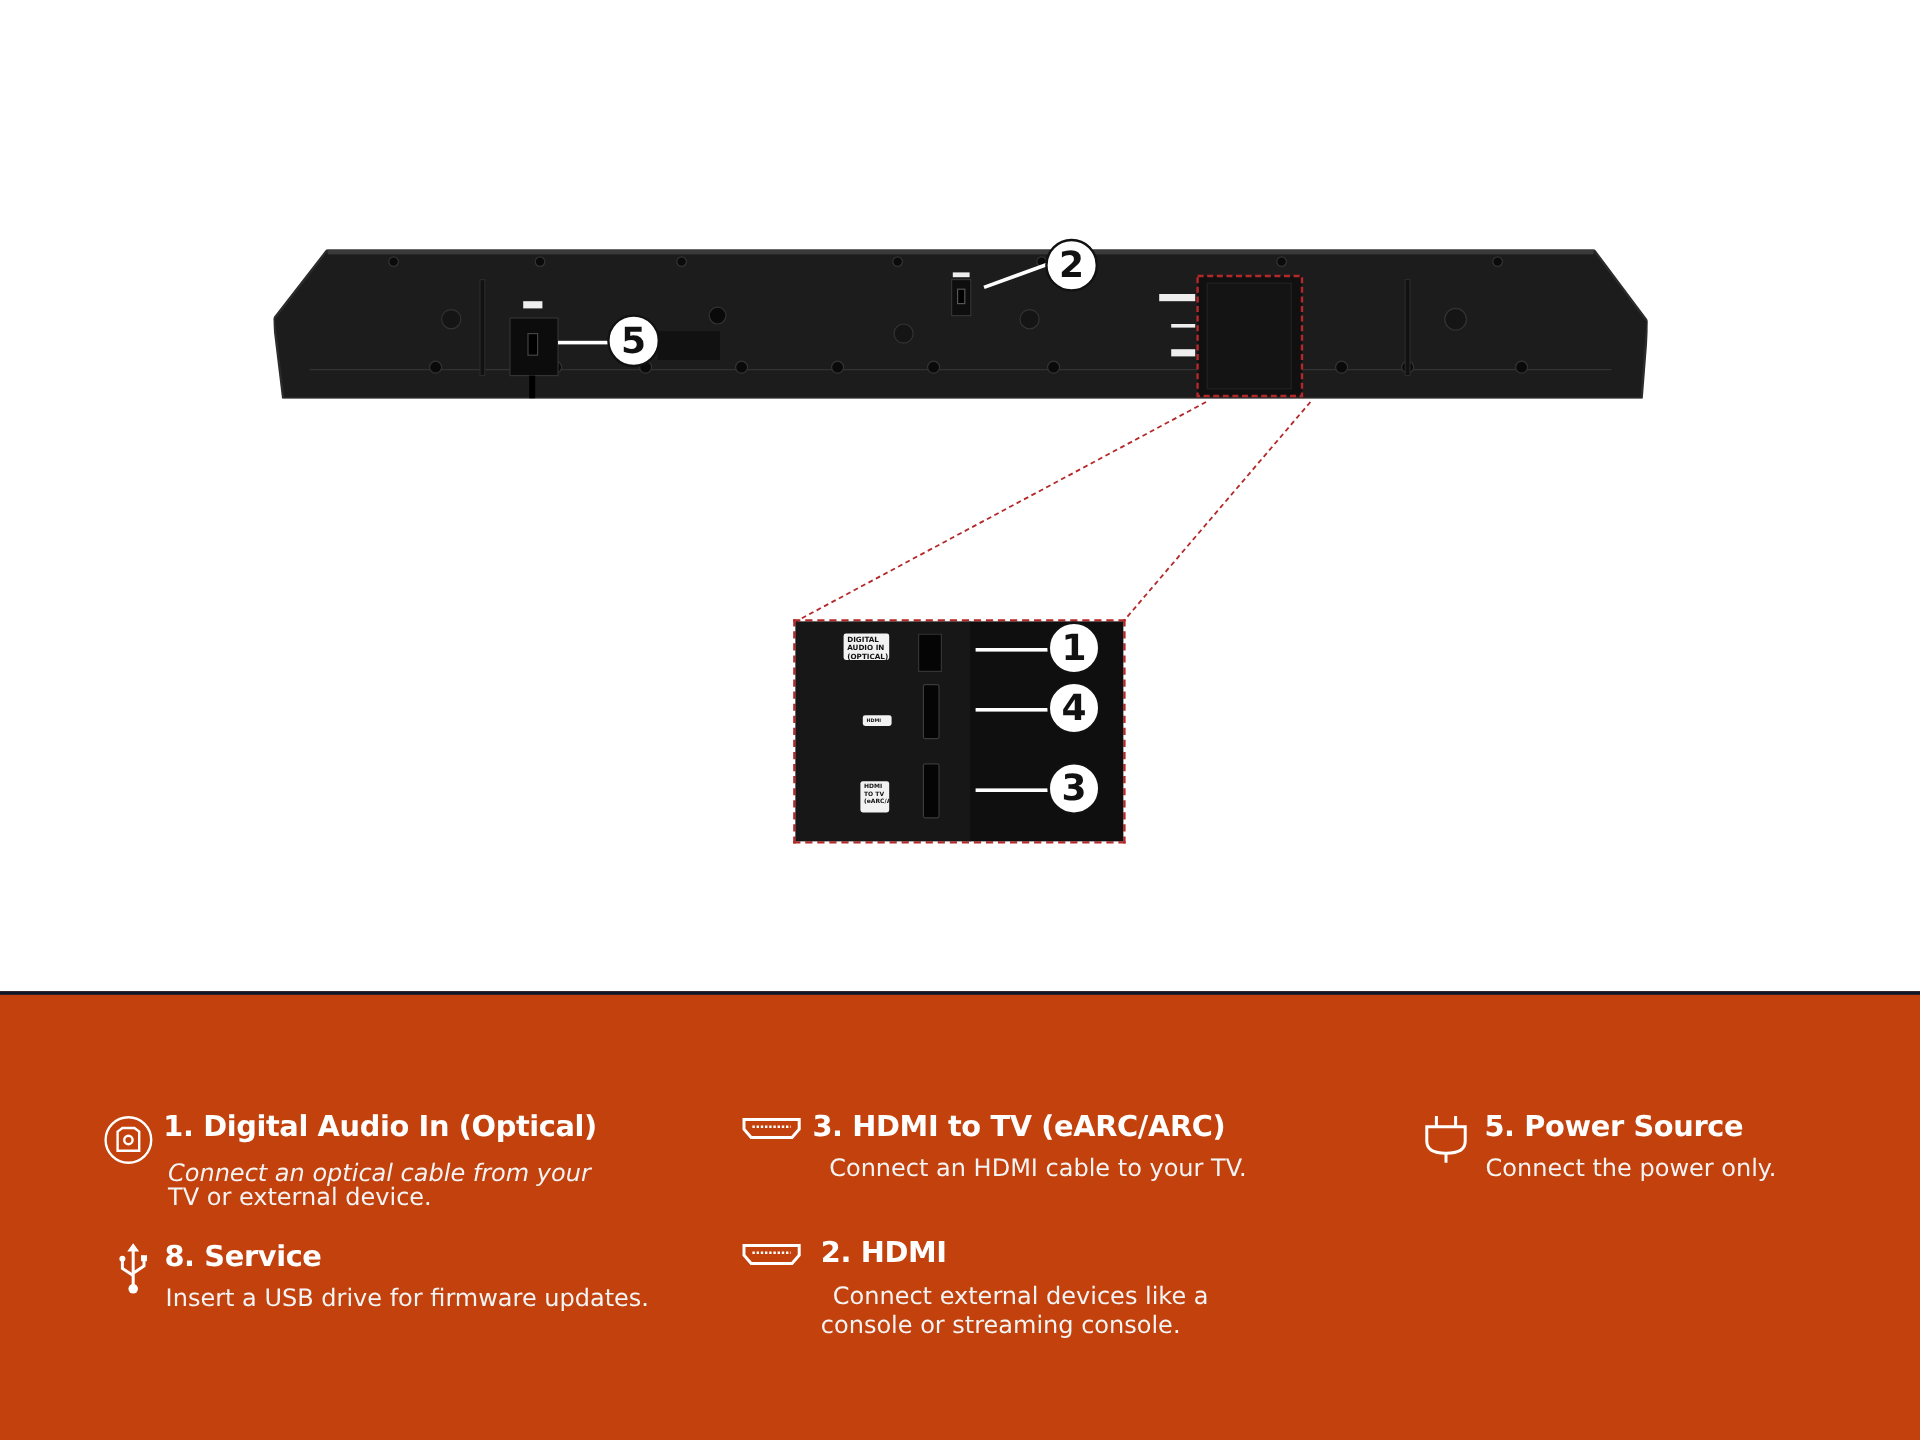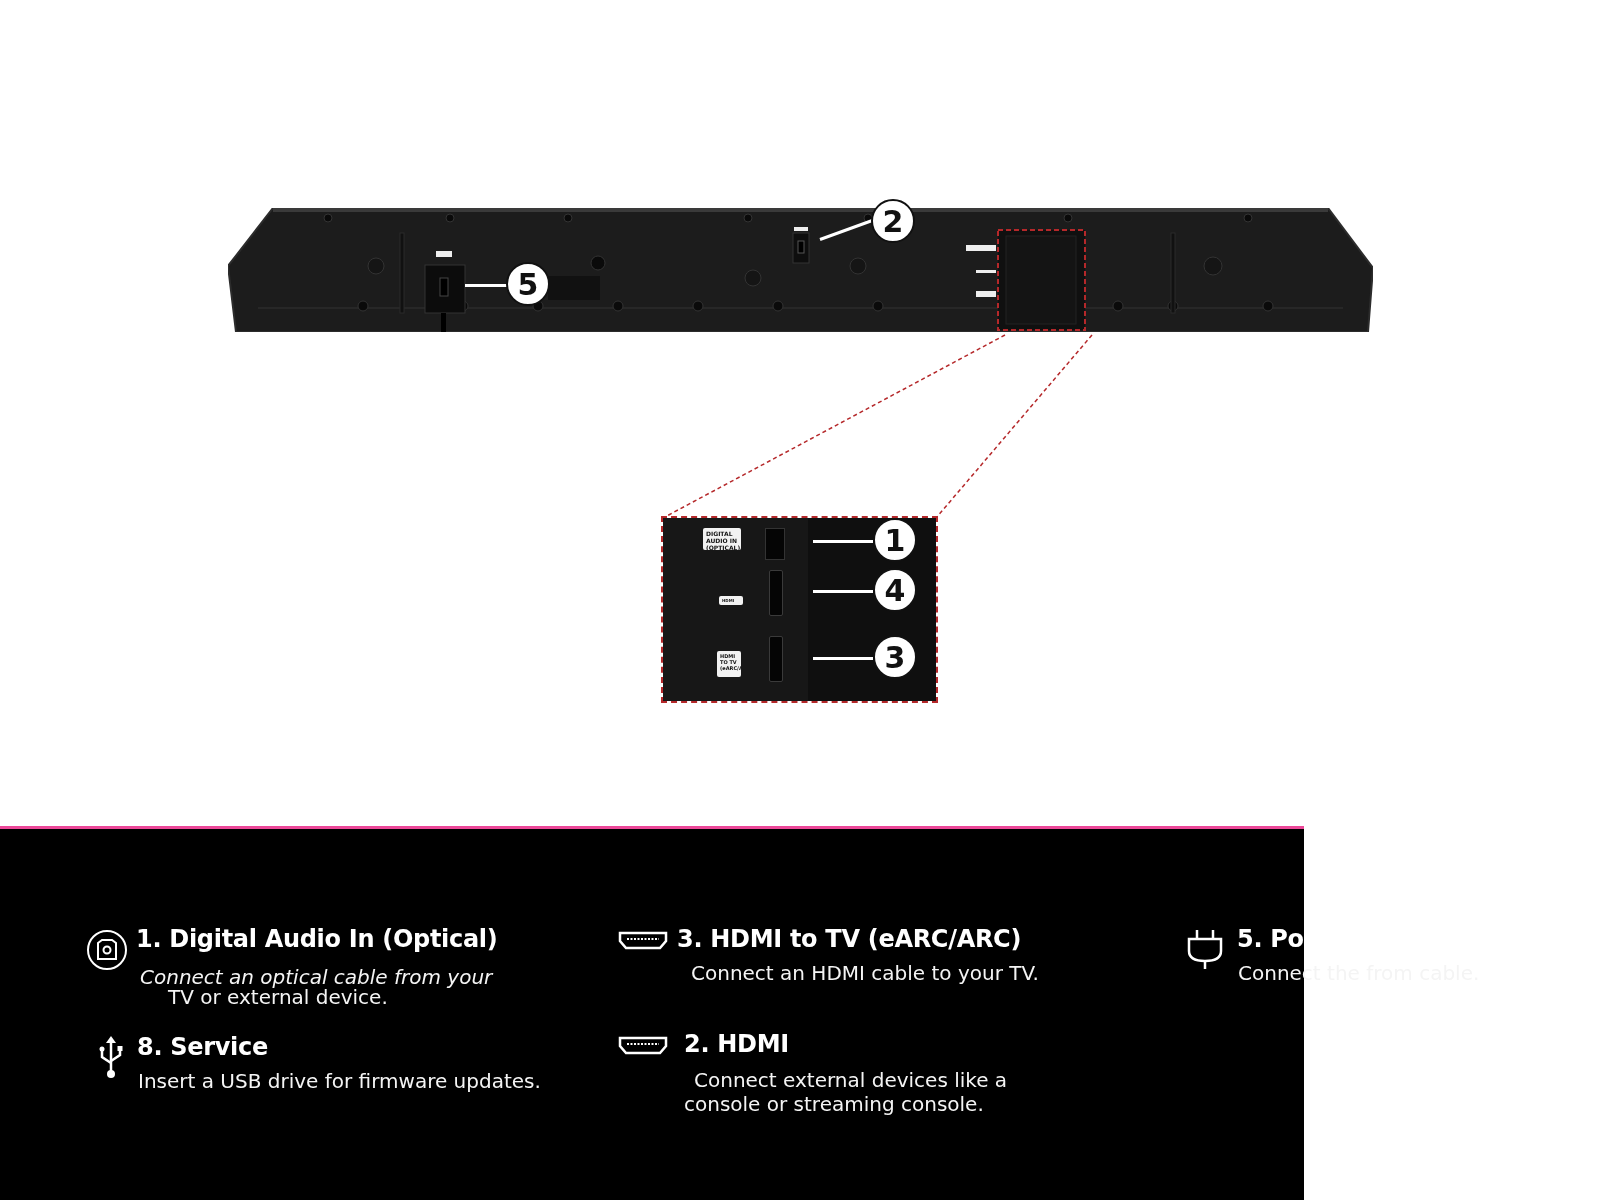--- a/index.html
+++ b/index.html
@@ -5,21 +5,21 @@
   html,body{margin:0;padding:0;}
   body{width:1600px;height:1200px;position:relative;background:#ffffff;overflow:hidden;font-family:"Liberation Sans","DejaVu Sans",sans-serif;}
   .hero{position:absolute;left:0;top:0;width:1600px;height:826px;background:#fff;}
   .bar{position:absolute;left:228px;top:208px;width:1145px;height:124px;}
   .bar svg{position:absolute;left:0;top:0;}
   .callout{position:absolute;width:44px;height:44px;border-radius:50%;background:#fff;border:2px solid #111;display:flex;align-items:center;justify-content:center;font-weight:bold;font-size:30px;color:#111;box-sizing:border-box;font-family:"DejaVu Sans",sans-serif;}
   .leader{position:absolute;background:#fff;height:3px;}
   .zoom-box{position:absolute;left:663px;top:518px;width:273px;height:183px;background:#141414;outline:2px dashed #b5282a;}
   .zoom-box .label{position:absolute;background:#f2f2f2;color:#111;font-size:6px;line-height:7px;padding:2px 3px;border-radius:2px;font-family:"DejaVu Sans",sans-serif;font-weight:bold;}
   .disclaimer{position:absolute;left:661px;top:779px;font-size:25px;color:#7a7a7a;font-family:"DejaVu Sans",sans-serif;font-weight:300;letter-spacing:0.2px;}
-  .panel{position:absolute;left:0;top:826px;width:1304px;height:374px;background:#000000;border-top:3px solid #ec4899;box-sizing:border-box;}
+  .panel{position:absolute;left:0;top:826px;width:1600px;height:374px;background:#c2410c;border-top:3px solid #0f172a;box-sizing:border-box;}
   .feature{position:absolute;color:#fff;}
   .feature .icon{position:absolute;left:0;top:0;}
   .feature .title{position:absolute;font-size:24px;font-weight:bold;white-space:nowrap;font-family:"DejaVu Sans",sans-serif;letter-spacing:-0.3px;}
   .feature .desc{position:absolute;font-size:20px;line-height:24px;white-space:nowrap;color:#f4f4f4;font-family:"DejaVu Sans",sans-serif;}
 </style>
 </head>
 <body>
 
 <div class="hero">
 
@@ -110,21 +110,21 @@
 <div class="panel">
 
   <div class="feature" style="left:86px;top:100px;">
     <svg class="icon" width="42" height="42" viewBox="0 0 42 42">
       <circle cx="21" cy="21" r="19" fill="none" stroke="#fff" stroke-width="2"></circle>
       <path d="M12 14 L16 11 L26 11 L30 14 L30 30 L12 30 Z" fill="none" stroke="#fff" stroke-width="2"></path>
       <circle cx="21" cy="21" r="3.5" fill="none" stroke="#fff" stroke-width="2"></circle>
     </svg>
     <div class="title" style="left:50px;top:-4px;">1. Digital Audio In (Optical)</div>
     <div class="desc" style="left:54px;top:36px;font-style:italic;">Connect an optical cable from your</div>
-    <div class="desc" style="left:54px;top:56px;margin-left:28px;">TV or external device.</div>
+    <div class="desc" style="left:54px;top:56px;">TV or external device.</div>
   </div>
 
   <div class="feature" style="left:86px;top:208px;">
     <svg class="icon" width="42" height="44" viewBox="0 0 42 44" style="left:4px;top:-2px;">
       <line x1="21" y1="4" x2="21" y2="38" stroke="#fff" stroke-width="2.5"></line>
       <polygon points="21,1 16,8 26,8" fill="#fff"></polygon>
       <path d="M12 14 L12 22 L21 28" fill="none" stroke="#fff" stroke-width="2.5"></path>
       <circle cx="12" cy="14" r="2.5" fill="#fff"></circle>
       <path d="M30 14 L30 20 L21 26" fill="none" stroke="#fff" stroke-width="2.5"></path>
       <rect x="27.5" y="11" width="5" height="5" fill="#fff"></rect>
@@ -154,16 +154,16 @@
   </div>
 
   <div class="feature" style="left:1185px;top:100px;">
     <svg class="icon" width="40" height="44" viewBox="0 0 40 44" style="top:-2px;">
       <line x1="12" y1="3" x2="12" y2="12" stroke="#fff" stroke-width="2.5"></line>
       <line x1="28" y1="3" x2="28" y2="12" stroke="#fff" stroke-width="2.5"></line>
       <path d="M4 12 L36 12 L36 24 Q36 34 20 34 Q4 34 4 24 Z" fill="none" stroke="#fff" stroke-width="2.5"></path>
       <line x1="20" y1="34" x2="20" y2="42" stroke="#fff" stroke-width="2.5"></line>
     </svg>
     <div class="title" style="left:52px;top:-4px;">5. Power Source</div>
-    <div class="desc" style="left:53px;top:32px;">Connect the from cable.</div>
+    <div class="desc" style="left:53px;top:32px;">Connect the power only.</div>
   </div>
 
 </div>
 
 </body></html>

